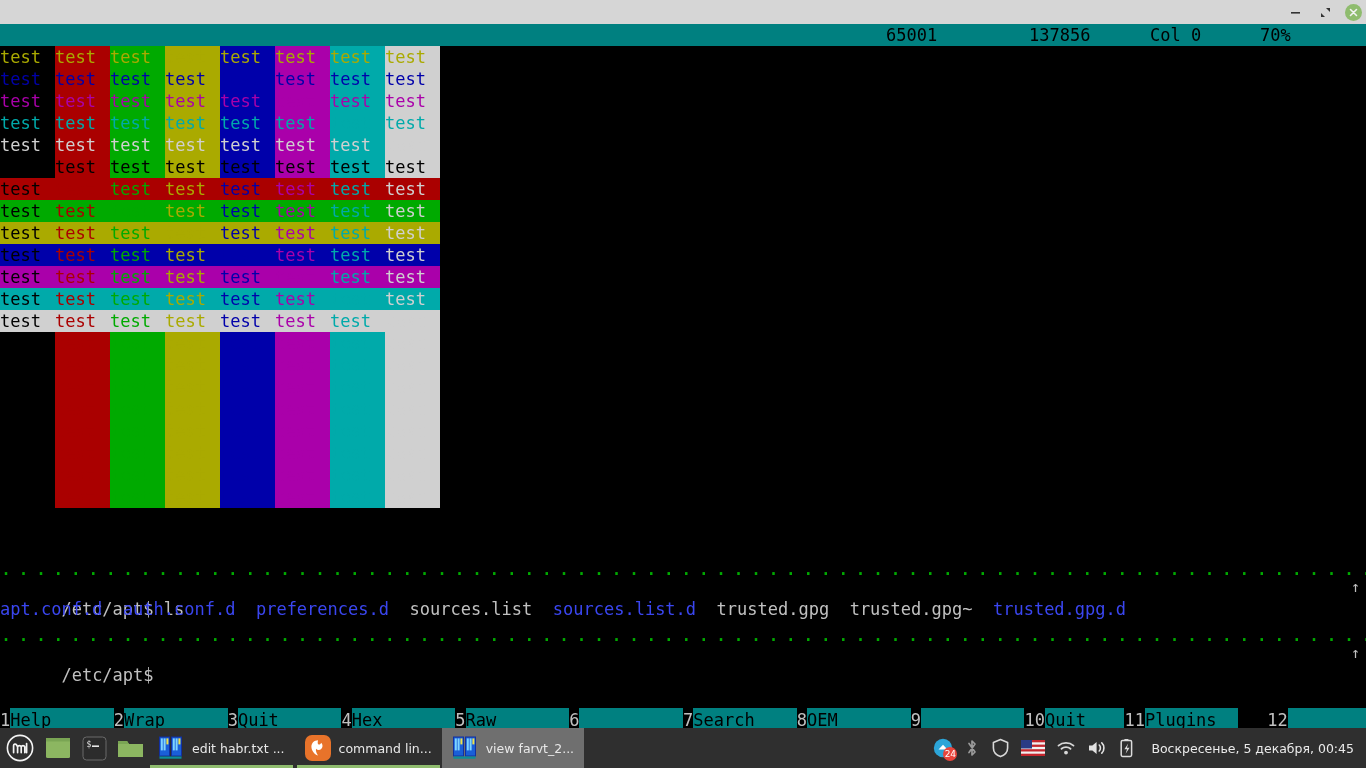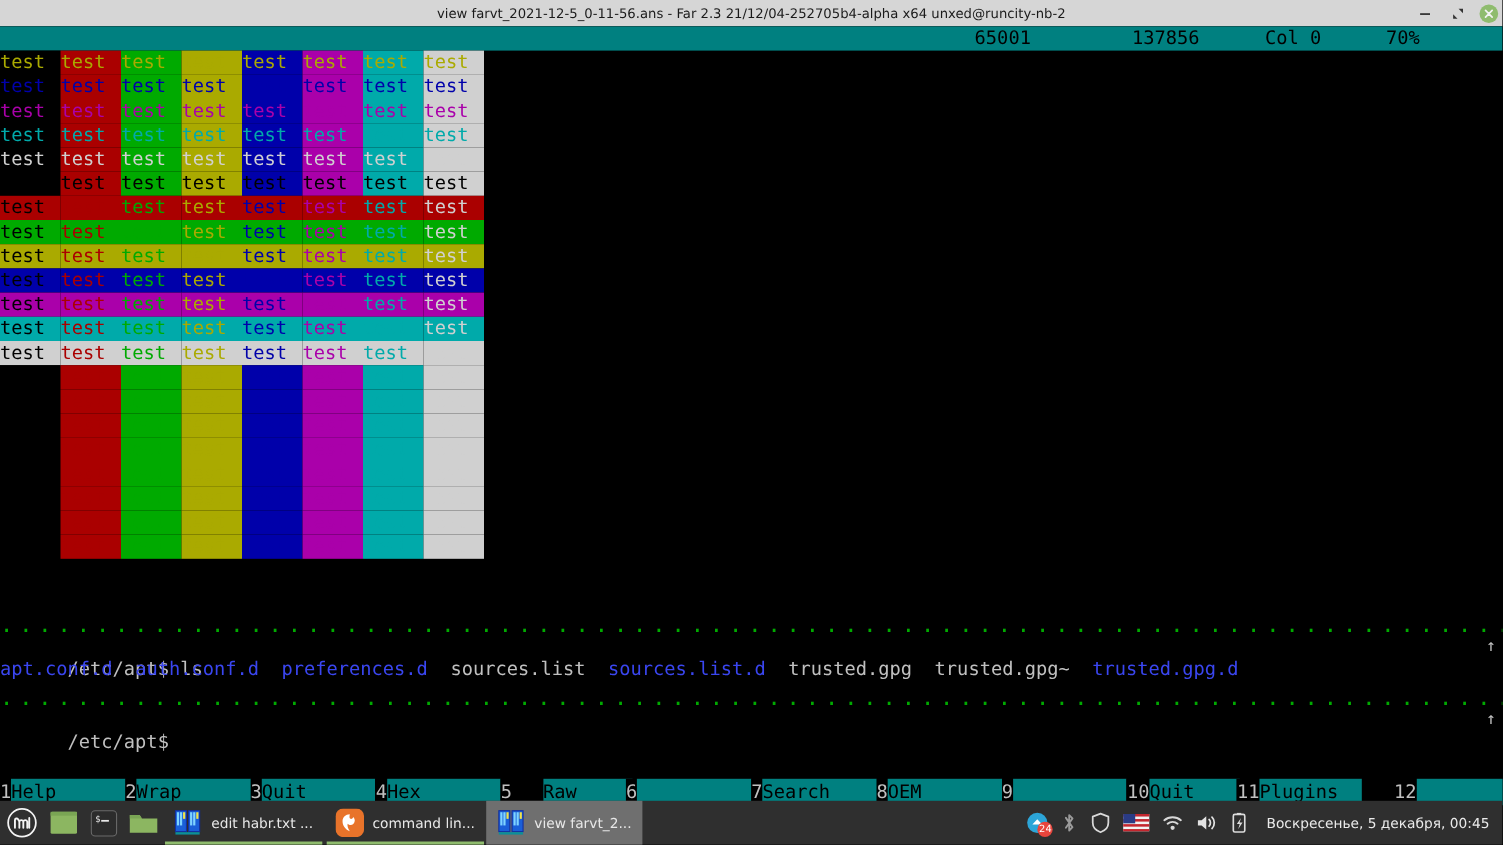--- a/index.html
+++ b/index.html
@@ -132,21 +132,20 @@
     width: 14px; height: 14px; font-size: 9px; line-height: 14px; text-align: center;
     font-family: "DejaVu Sans", sans-serif;
   }
 </style>
 </head>
 <body>
 
 <div id="root">
 
   <div class="titlebar">
-    <span class="title-text">view farvt_2021-12-5_0-11-56.ans - Far 2.3 21/12/04-252705b4-alpha x64 unxed@runcity-nb-2</span>
     <div class="win-controls">
       <div class="win-btn">
         <svg width="11" height="11" viewBox="0 0 11 11">
             <rect x="1" y="5" width="9" height="1.6" fill="#333"></rect>
           </svg>
       </div>
       <div class="win-btn">
         <svg width="11" height="11" viewBox="0 0 11 11">
           <path d="M1 6 L1 10 L5 10 Z" fill="#333"></path>
           <path d="M10 5 L10 1 L6 1 Z" fill="#333"></path>
@@ -199,21 +198,21 @@
         <div class="keyitem" style="width: 113.833px;">
           <span class="keynum">3</span>
           <span class="keylbl" style="flex: 1 1 0%;">Quit    </span>
         </div>
         <div class="keyitem" style="width: 113.833px;">
           <span class="keynum">4</span>
           <span class="keylbl" style="flex: 1 1 0%;">Hex     </span>
         </div>
         <div class="keyitem" style="width: 113.833px;">
           <span class="keynum">5</span>
-          <span class="keylbl" style="flex: 1 1 0%; margin-left: 28px;">Raw     </span>
+          <span class="keylbl" style="flex: 1 1 0%;">Raw     </span>
         </div>
         <div class="keyitem" style="width: 113.833px;">
           <span class="keynum">6</span>
           <span class="keylbl" style="flex: 1 1 0%;">        </span>
         </div>
         <div class="keyitem" style="width: 113.833px;">
           <span class="keynum">7</span>
           <span class="keylbl" style="flex: 1 1 0%;">Search  </span>
         </div>
         <div class="keyitem" style="width: 113.833px;">

